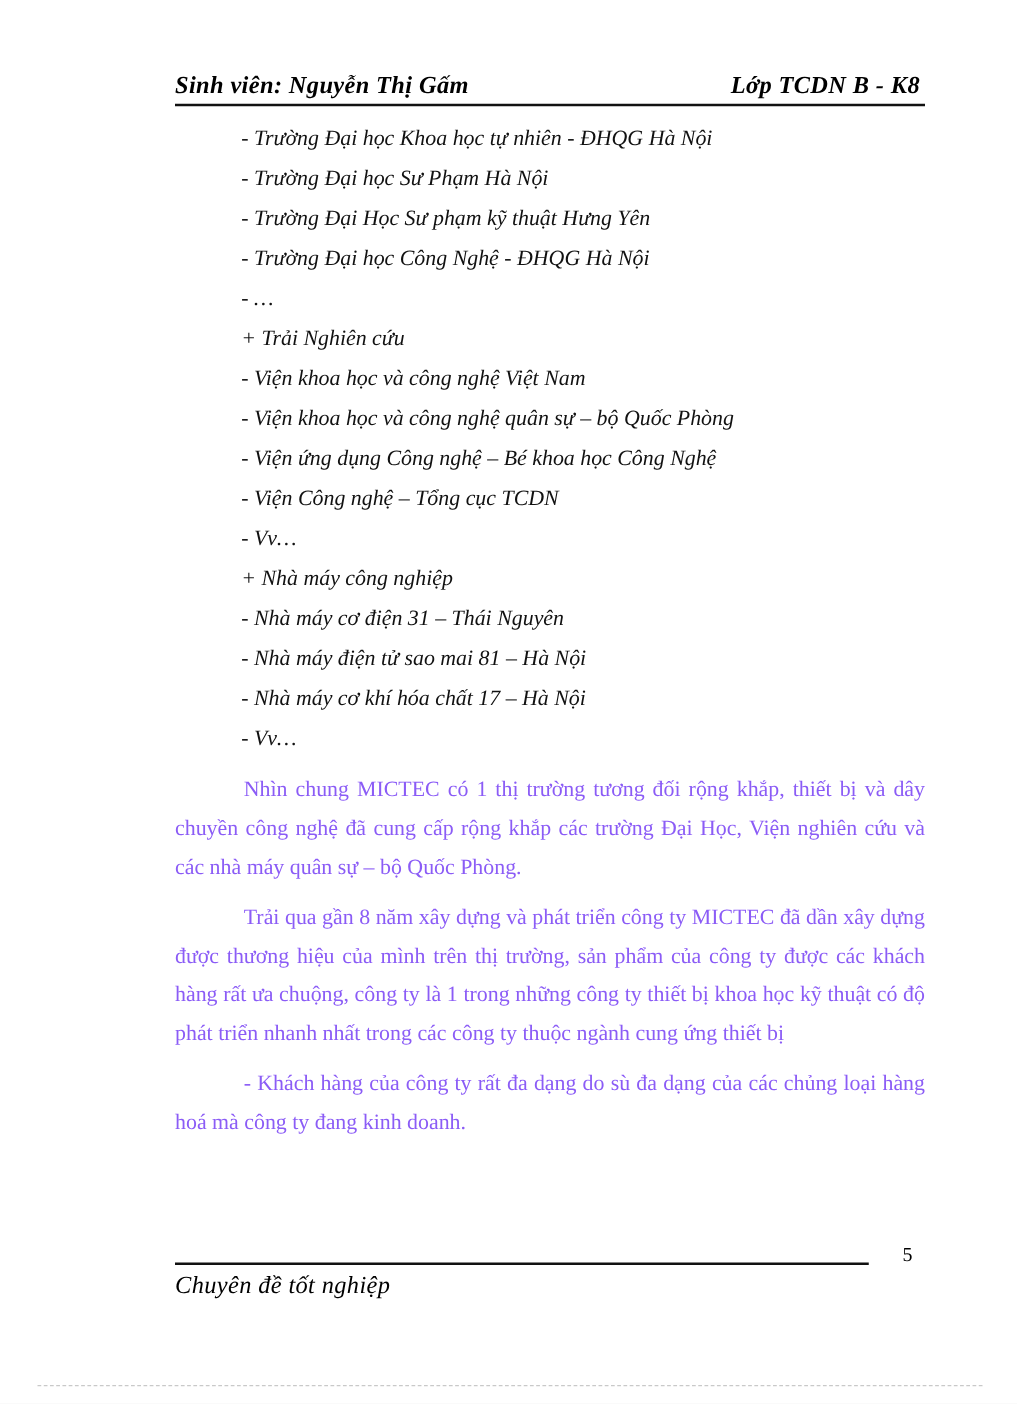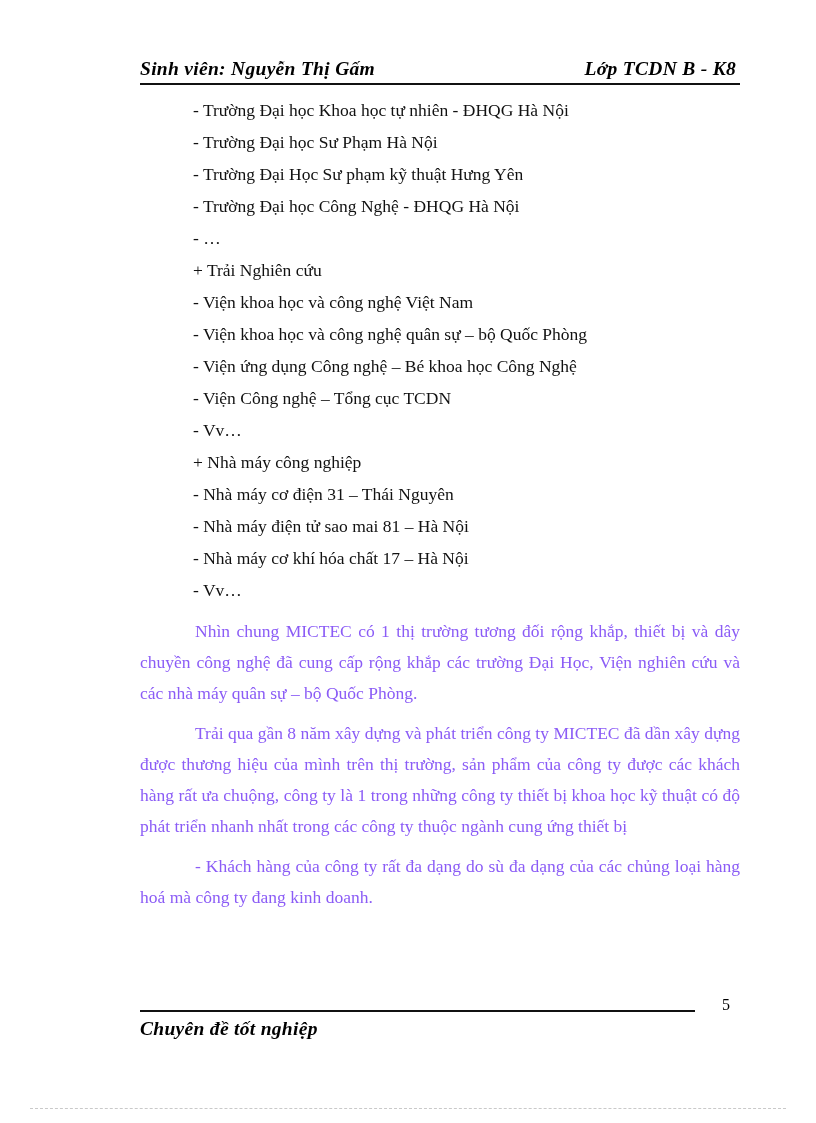--- a/index.html
+++ b/index.html
@@ -41,20 +41,21 @@
     white-space: nowrap;
   }
   .doc-header .right {
     white-space: nowrap;
     padding-right: 4px;
     margin-left: 28px;
   }
   
   .list {
     margin-top: 17px;
+    font-style: italic;
   }
   .list-item {
     font-size: 17.5px;
     line-height: 1.0;
     margin: 0 0 14.5px 0;
     padding-left: 53px;
     color: #111;
     white-space: nowrap;
   }
   
@@ -81,21 +82,21 @@
     border-top: 2px solid #111;
   }
   .footer-row {
     display: flex;
     justify-content: space-between;
     align-items: baseline;
     margin-top: 6px;
   }
   .footer-title {
     font-style: italic;
-    font-weight: bold;
+    font-weight: normal;
     font-size: 19.5px;
     letter-spacing: 0.3px;
   }
   .footer-page {
     font-size: 16px;
     font-family: "Liberation Serif", serif;
     padding-right: 10px;
     align-self: flex-start;
     margin-top: -22px;
   }

